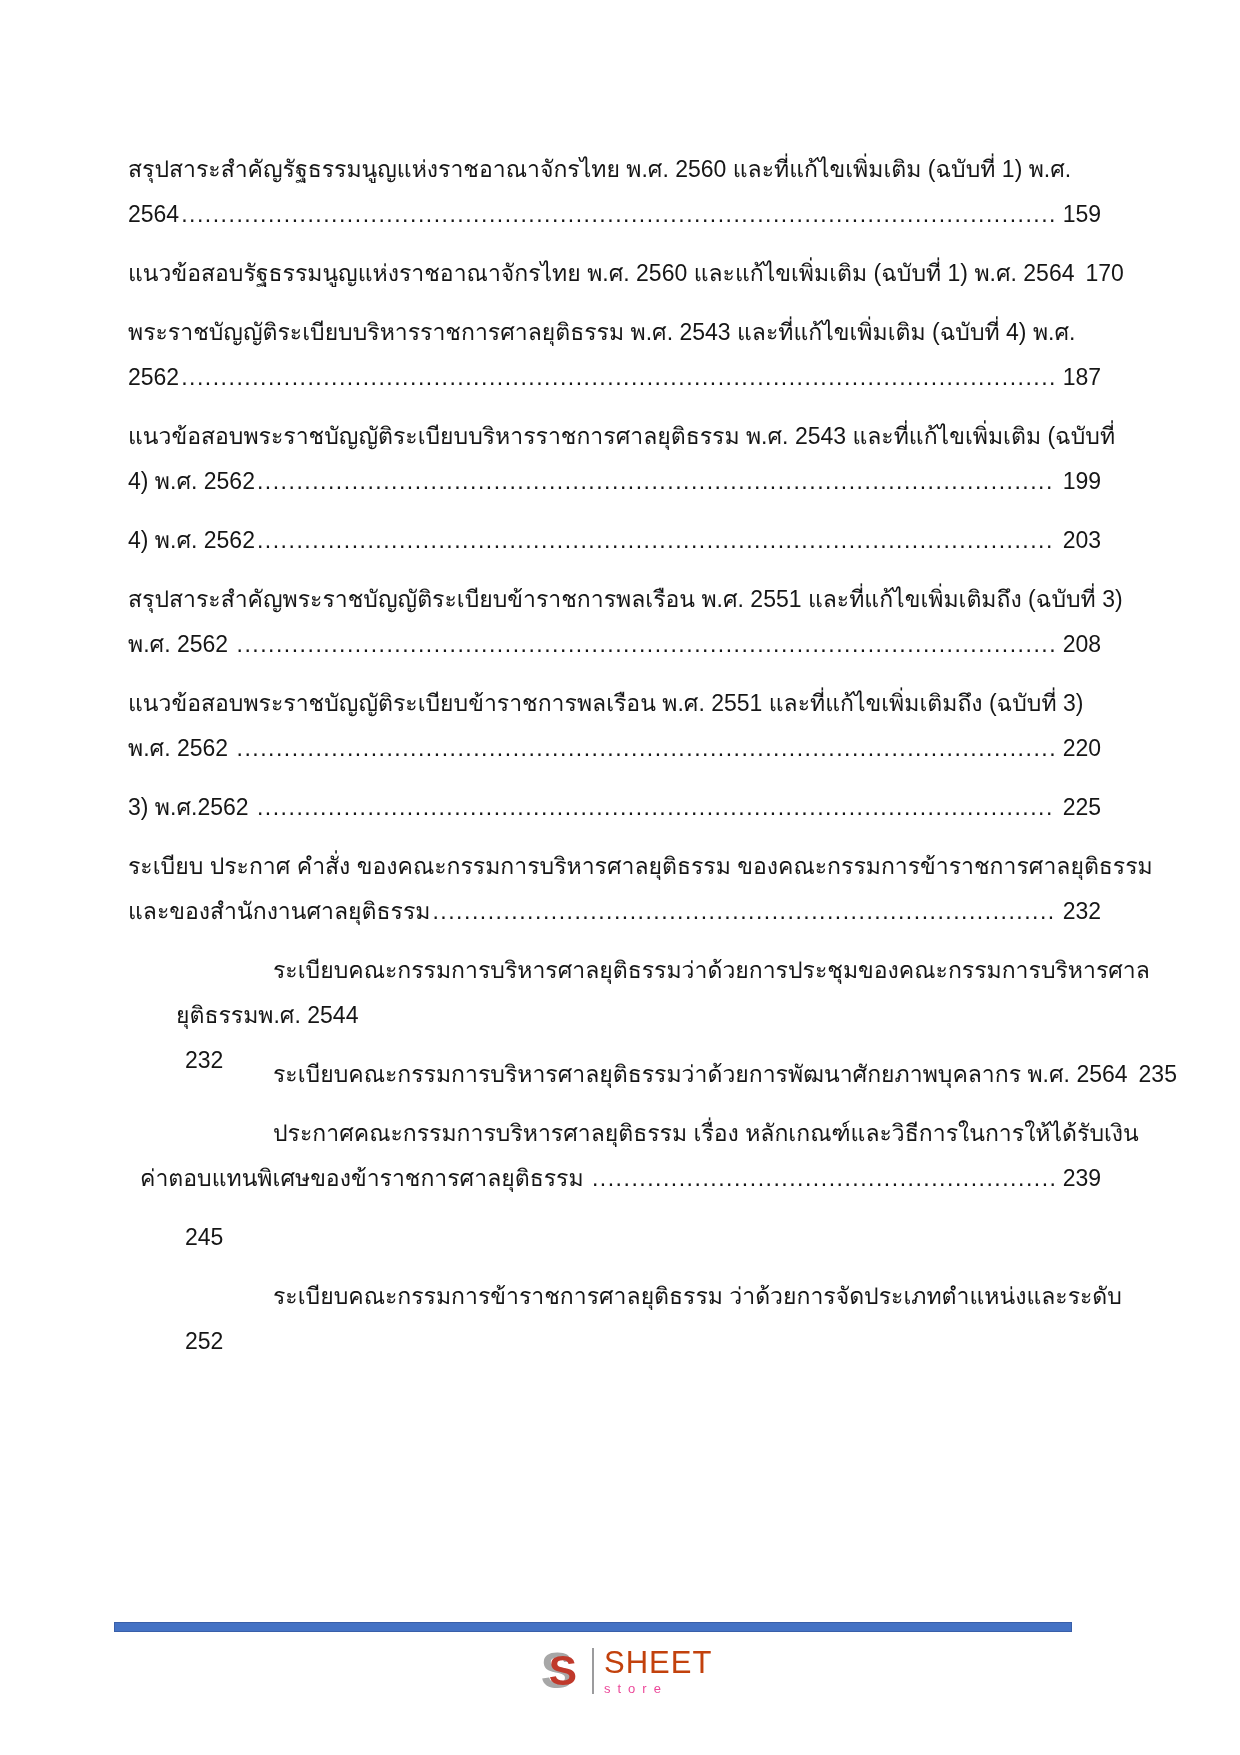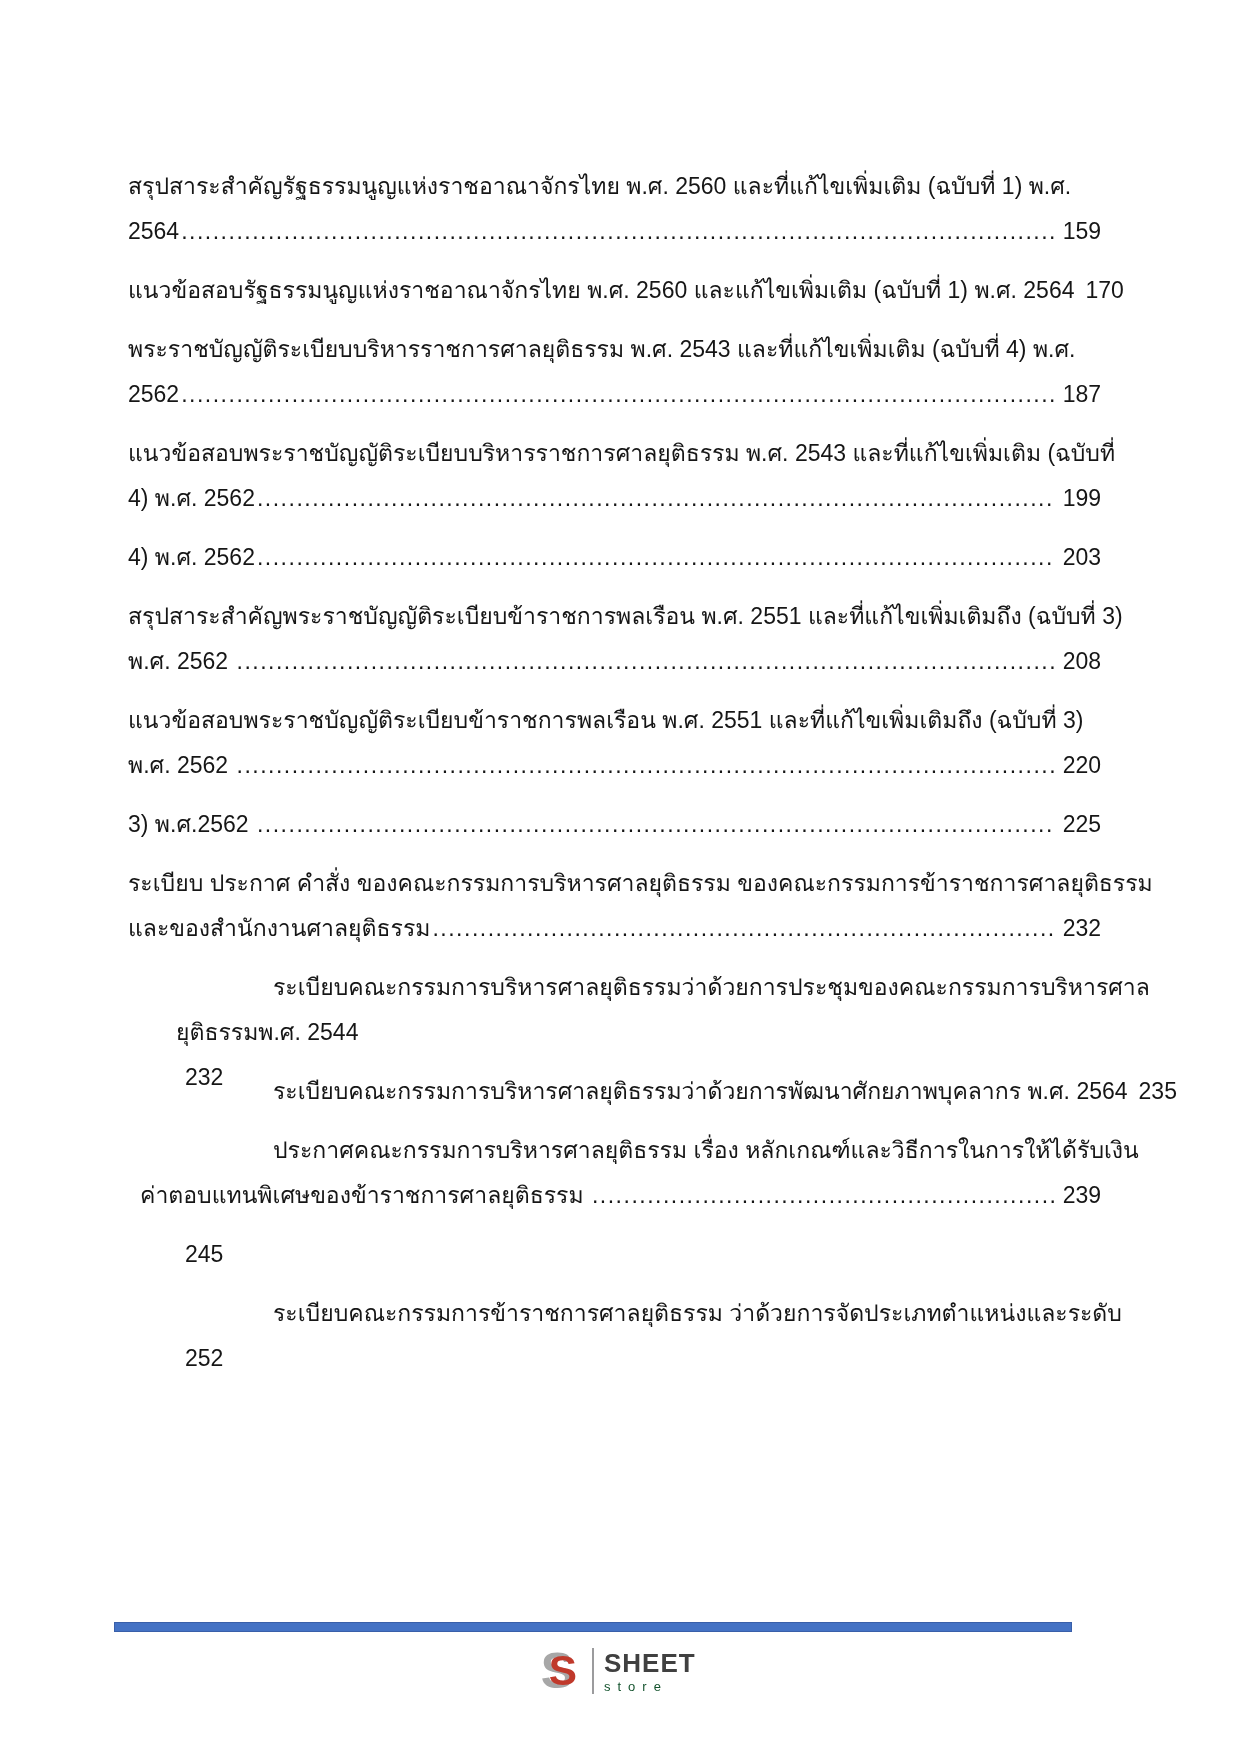--- a/index.html
+++ b/index.html
@@ -2,21 +2,21 @@
 <html><head>
 <meta charset="utf-8">
 <title>Document</title>
 <style>
   html,body { margin:0; padding:0; background:#ffffff; }
   .page {
     position:relative; width:1240px; height:1755px; background:#ffffff;
     font-family:"Liberation Sans","DejaVu Sans",sans-serif; color:#161616;
     overflow:hidden;
   }
-  .toc { position:absolute; left:128px; top:164px; width:973px; }
+  .toc { position:absolute; left:128px; top:147px; width:973px; }
   .toc-entry { margin-top:14px; }
   .toc-entry:first-child { margin-top:0; }
   .toc-line {
     display:flex; align-items:baseline;
     height:45px; line-height:45px; font-size:23px;
   }
   .toc-text { white-space:pre; flex:0 0 auto; }
   .ind-0 { padding-left:0; }
   .ind-1 { padding-left:145px; }
   .ind-2 { padding-left:48px;flex-direction:column; }
@@ -31,22 +31,22 @@
     position:absolute; left:114px; top:1622px; width:958px; height:10px;
     background:#4472c4; border:1px solid #395fa9; box-sizing:border-box;
   }
   .logo {
     position:absolute; left:538px; top:1644px; height:54px;
     display:flex; align-items:center;
   }
   .logo-icon { width:46px; height:52px; flex:0 0 auto; }
   .logo-divider { width:2px; height:46px; background:#9b9b9d; margin:0 10px 0 8px; flex:0 0 auto; }
   .logo-textcol { display:flex; flex-direction:column; justify-content:center; }
-  .logo-title { font-size:26px; font-weight:bold; color:#404040; letter-spacing:1px; line-height:1; }
-  .logo-sub { font-size:13px; color:#14532d; letter-spacing:7px; line-height:1; margin-top:4px; }
+  .logo-title { font-size:31px; font-weight:normal; color:#c2410c; letter-spacing:1px; line-height:1; }
+  .logo-sub { font-size:13px; color:#ec4899; letter-spacing:7px; line-height:1; margin-top:4px; }
 </style>
 </head>
 <body>
 
 <div class="page">
 
   <div class="toc">
       <div class="toc-entry">
         <div class="toc-line ind-0">
           <span class="toc-text">สรุปสาระสำคัญรัฐธรรมนูญแห่งราชอาณาจักรไทย พ.ศ. 2560 และที่แก้ไขเพิ่มเติม (ฉบับที่ 1) พ.ศ.</span>

